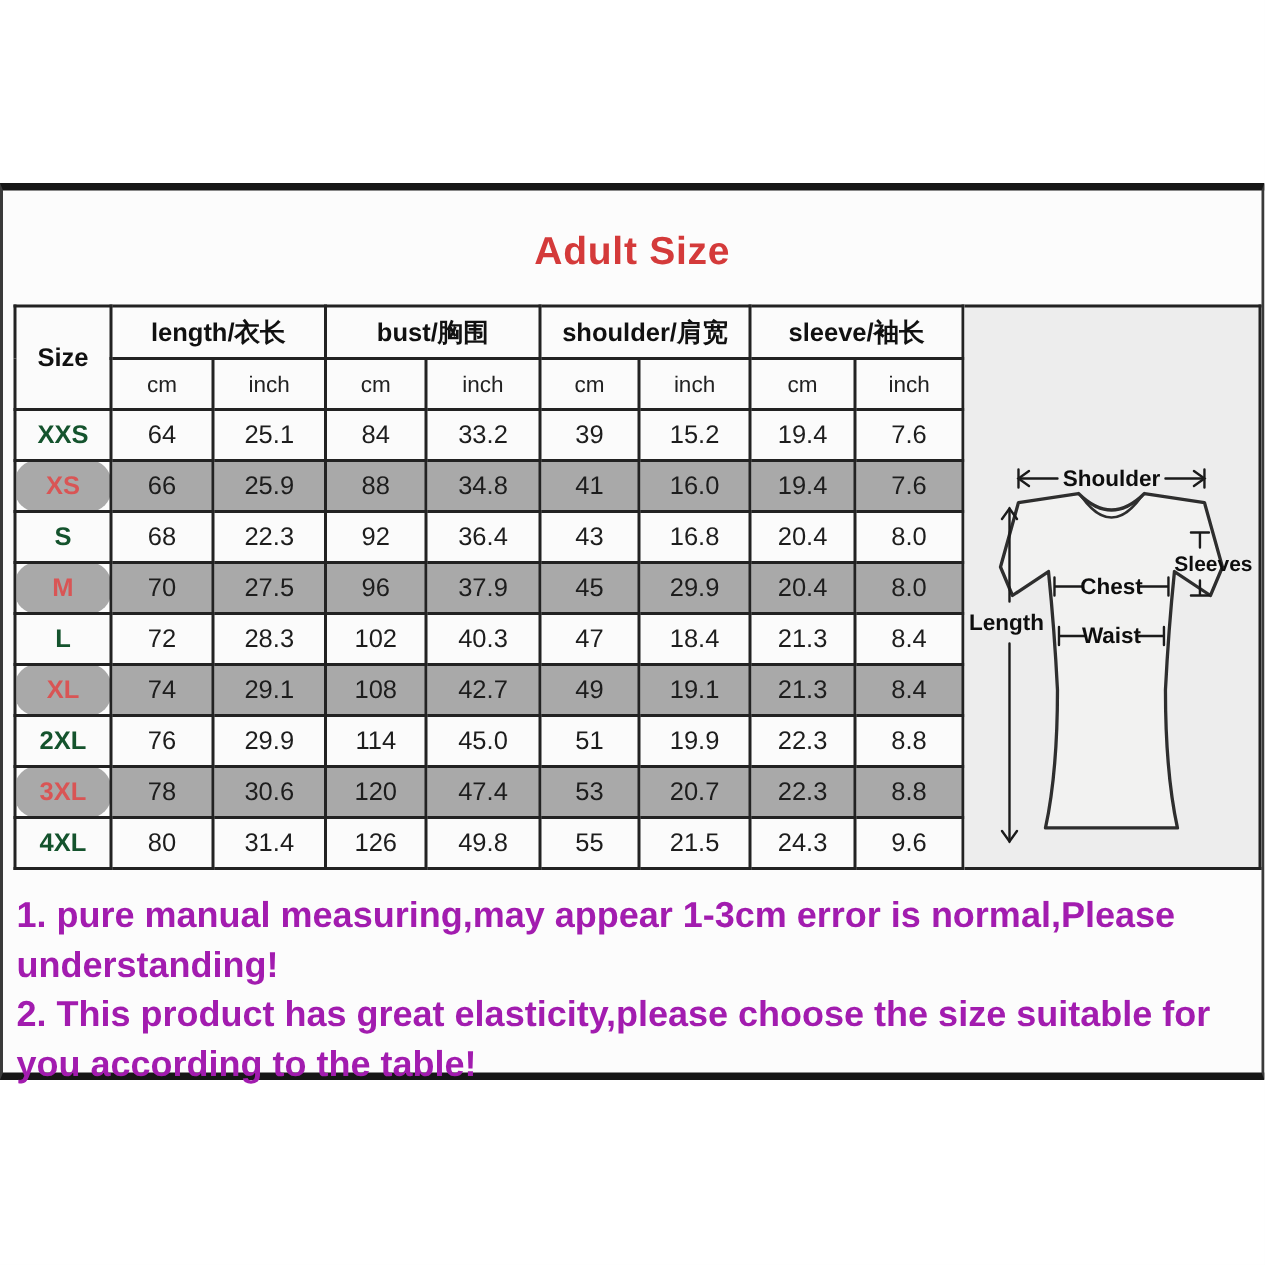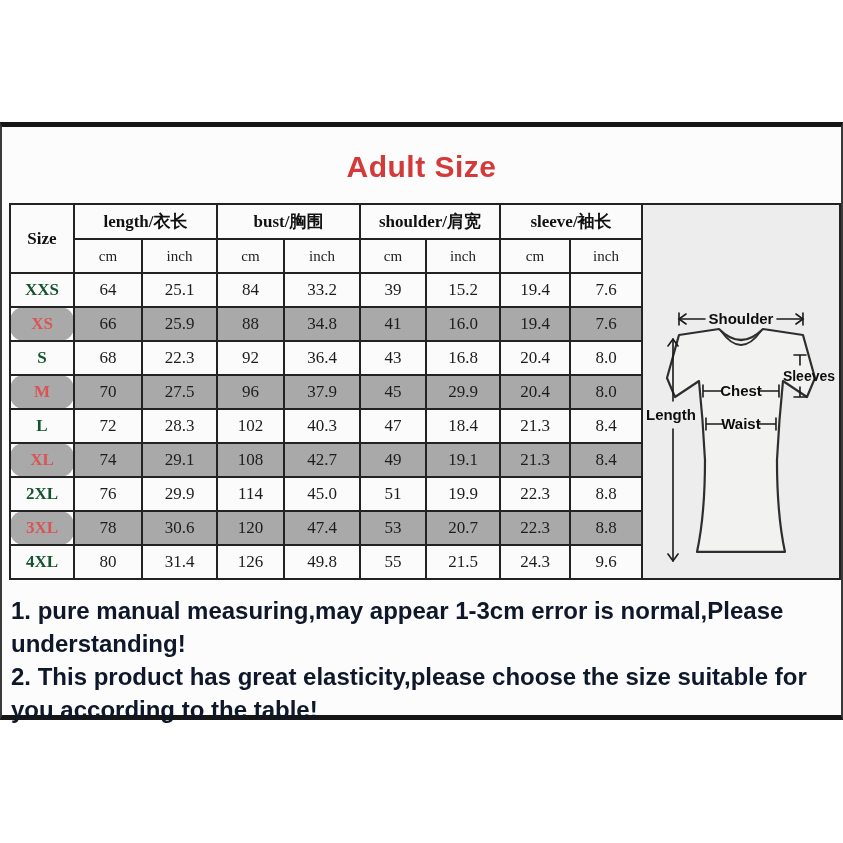--- a/index.html
+++ b/index.html
@@ -7,46 +7,45 @@
     width:843px;height:843px;background:#ffffff;overflow:hidden;position:relative;
     font-family:"Liberation Sans","DejaVu Sans",sans-serif;color:#1d1d1d;
   }
   .frame{
     position:absolute;left:0;top:122px;width:843px;height:598px;box-sizing:border-box;
     border-top:5px solid #161616;border-bottom:5px solid #161616;
     border-left:2px solid #3a3a3a;border-right:2px solid #3a3a3a;
     background:#fcfcfc;
   }
   .title{
-    margin-top:22px;text-align:center;font-size:30px;font-weight:700;
+    margin-top:22px;text-align:center;font-size:26px;font-weight:700;
     color:#d43a3a;line-height:36px;letter-spacing:0.5px;
   }
   .main{display:flex;align-items:stretch;margin:18px 0 0 7px;}
   table.size-table{
     border-collapse:collapse;table-layout:fixed;width:633px;
     font-size:17px;
-    font-family:Liberation Serif, serif;
   }
   table.size-table th, table.size-table td{
     border:2px solid #222;text-align:center;vertical-align:middle;
     padding:0;background:#fbfbfb;overflow:hidden;white-space:nowrap;
   }
   thead tr.groups th{height:33px;font-weight:700;font-size:17px;color:#111;}
   thead tr.units th{height:32px;font-weight:400;font-size:15px;color:#222;}
   th.corner{font-weight:700;font-size:18px;background:#f3f2f0;}
   tbody td{height:32px;font-weight:400;color:#1d1d1d;}
   tbody td.size-label{color:#14532d;font-weight:600;}
   tbody tr.shaded td{background:#a9a9a9;}
   tbody tr.shaded td.size-label{color:#d95555;border-radius:14px;}
   .diagram{
     width:196px;box-sizing:content-box;background:#ededed;
     border:2px solid #222;border-left:none;
   }
   .diagram svg{display:block;width:100%;height:100%;}
-  .notes{margin:14px 9px 0 9px;font-size:24px;font-weight:700;color:#0f172a;line-height:33px;}
+  .notes{margin:14px 9px 0 9px;font-size:24px;font-weight:700;color:#a21caf;line-height:33px;}
   .notes p{margin:0;}
 </style>
 </head>
 <body>
 
 <div class="frame">
 
   <div class="title">Adult Size</div>
 
   <div class="main">

